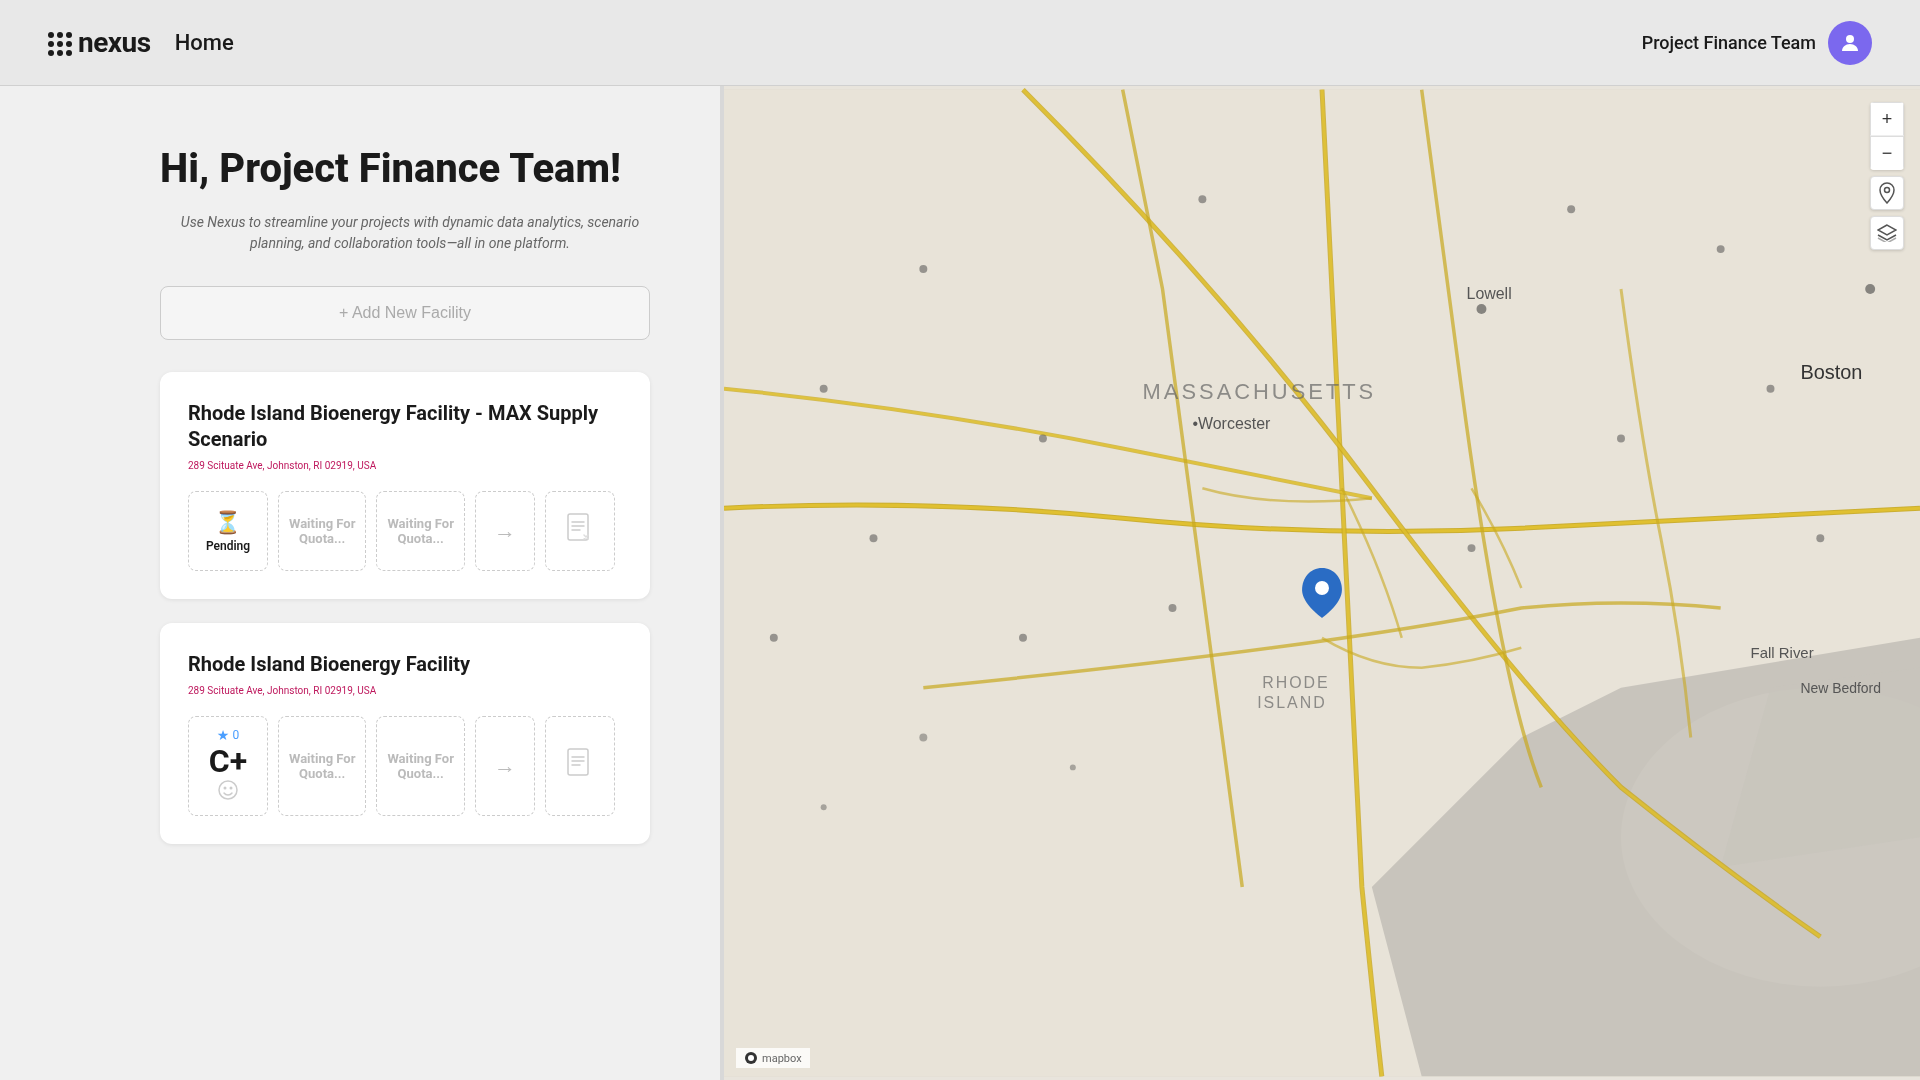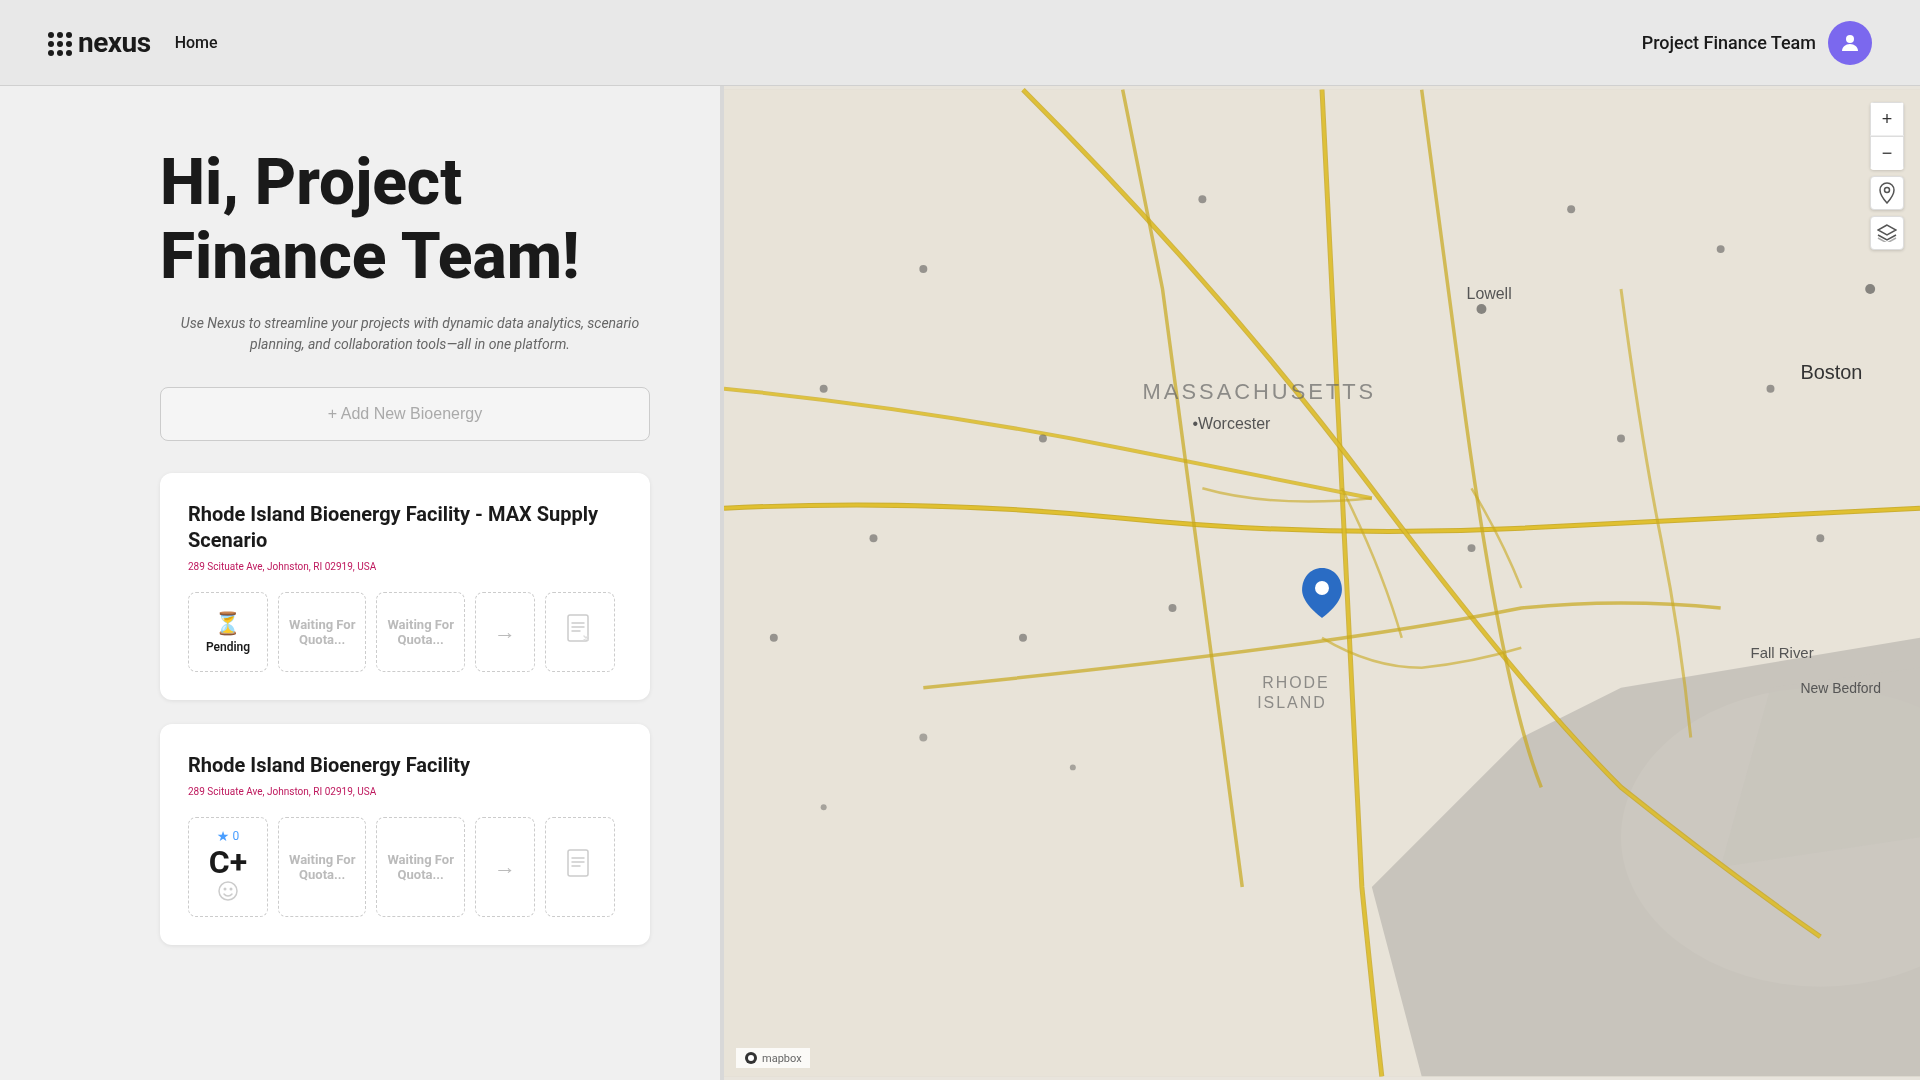--- a/index.html
+++ b/index.html
@@ -40,21 +40,21 @@
       width: 22px;
       height: 22px;
     }
     .logo-dot {
       width: 6px;
       height: 6px;
       background: #1a1a1a;
       border-radius: 50%;
     }
     .nav-home {
-      font-size: 16px;
+      font-size: 22px;
       font-weight: 500;
       color: #1a1a1a;
       cursor: pointer;
     }
     .user-area {
       display: flex;
       align-items: center;
       gap: 12px;
       margin-left: 45px;
     }
@@ -86,21 +86,21 @@
     .left-panel {
       width: 720px;
       flex-shrink: 0;
       background: #f0f0f0;
       padding: 60px 60px 40px 160px;
       overflow-y: auto;
       scrollbar-width: thin;
     }
 
     .greeting {
-      font-size: 64px;
+      font-size: 40px;
       font-weight: 800;
       color: #1a1a1a;
       line-height: 1.15;
       margin-bottom: 20px;
     }
     .subtitle {
       font-size: 14px;
       color: #666;
       font-style: italic;
       line-height: 1.5;
@@ -348,21 +348,21 @@
   </div>
 </header>
 
 <div class="main">
 
   <div class="left-panel">
 
     <h1 class="greeting">Hi, Project Finance Team!</h1>
     <p class="subtitle">Use Nexus to streamline your projects with dynamic data analytics, scenario planning, and collaboration tools—all in one platform.</p>
 
-    <button class="add-location-btn">+ Add New Bioenergy</button>
+    <button class="add-location-btn">+ Add New Facility</button>
 
     <div class="location-card">
       <div class="location-title">Rhode Island Bioenergy Facility - MAX Supply Scenario</div>
       <div class="location-address">289 Scituate Ave, Johnston, RI 02919, USA</div>
       <div class="status-row">
 
         <div class="status-card">
           <span class="status-icon">⏳</span>
           <span class="status-pending">Pending</span>
         </div>

